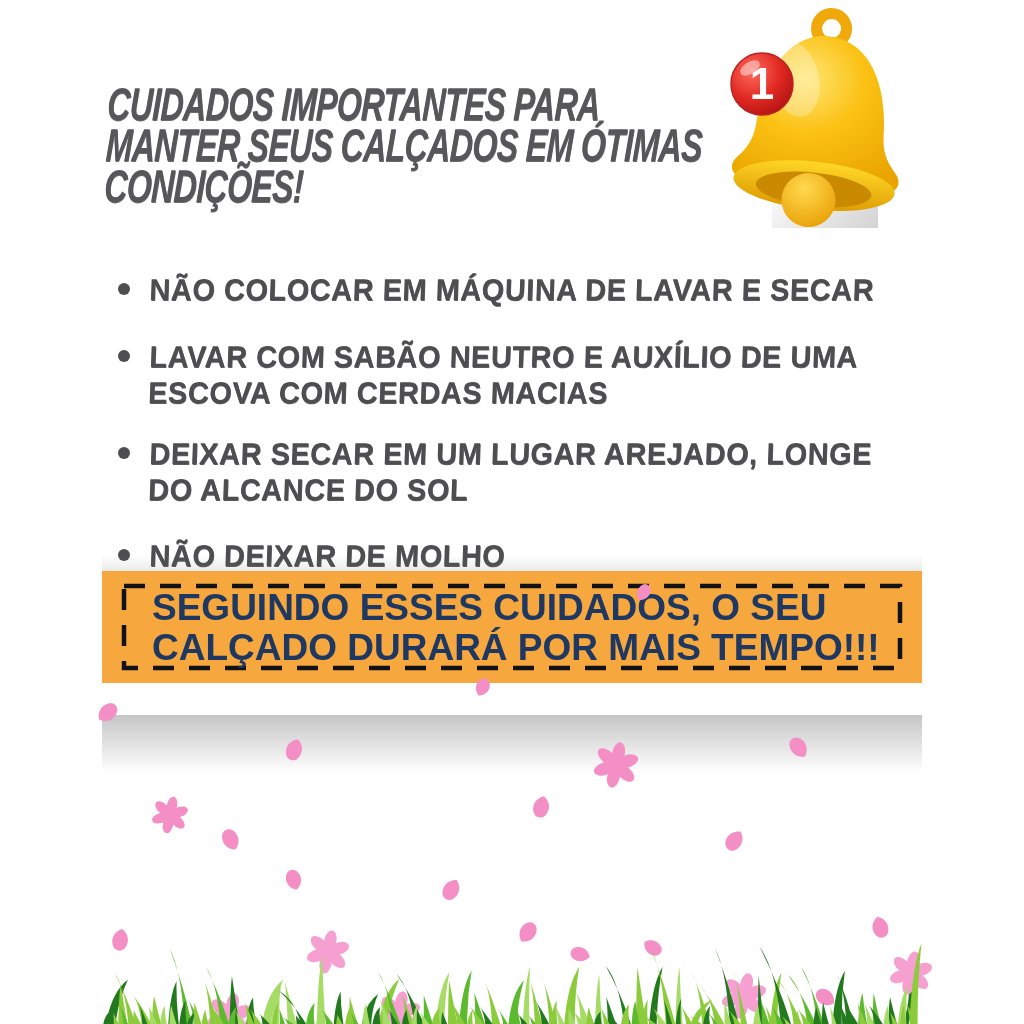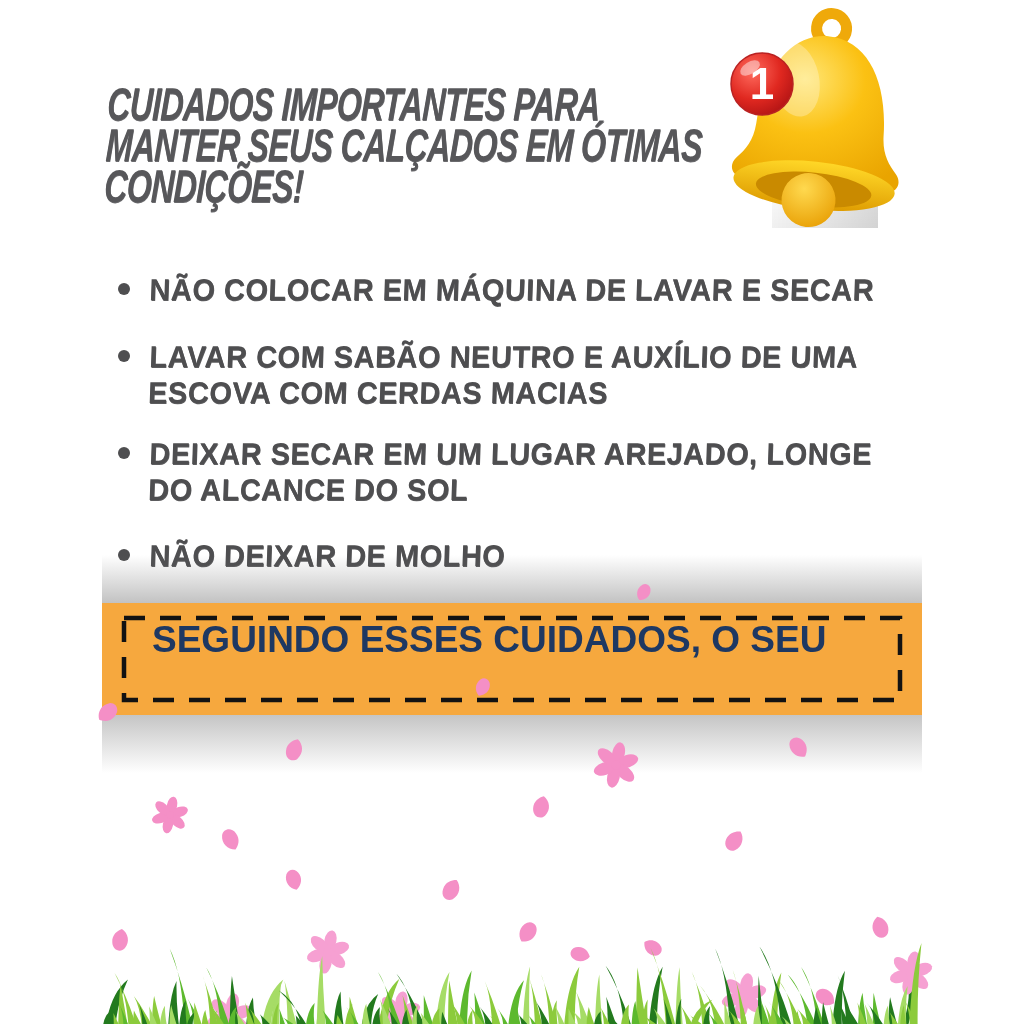--- a/index.html
+++ b/index.html
@@ -43,21 +43,21 @@
   
   .shadow-top{
     position:absolute;left:102px;top:555px;width:820px;height:48px;
     background:linear-gradient(to bottom, rgba(120,120,120,0) 0%, rgba(110,110,110,0.42) 100%);
   }
   .shadow-bottom{
     position:absolute;left:102px;top:715px;width:820px;height:58px;
     background:linear-gradient(to bottom, rgba(110,110,110,0.40) 0%, rgba(120,120,120,0) 100%);
   }
   .banner{
-    position:absolute;left:102px;top:603px;width:820px;height:112px;
+    position:absolute;left:102px;top:571px;width:820px;height:112px;
     background:#f6a83e;
   }
   .banner .dash-border{position:absolute;left:0;top:0;}
   .banner .text{
     position:absolute;left:50px;top:17px;
     font-weight:bold;font-size:37px;line-height:40px;color:#1e3862;
     letter-spacing:0px;white-space:nowrap;
   }
   
   #decor{position:absolute;left:0;top:0;width:1024px;height:1024px;pointer-events:none;}
@@ -144,20 +144,21 @@
 
   <div class="shadow-top"></div>
   <div class="shadow-bottom"></div>
 
   <div class="banner">
     <svg class="dash-border" width="820" height="112" viewBox="0 0 820 112">
       <rect x="22" y="15" width="776" height="82" fill="none" stroke="#121212" stroke-width="4.5" stroke-dasharray="21 15"></rect>
     </svg>
     <div class="text">
       <div>SEGUINDO ESSES CUIDADOS, O SEU</div>
+      <div>CALÇADO DURARÁ POR MAIS TEMPO!!!</div>
     </div>
   </div>
 
   <div id="decor">
       <svg width="26" height="28" viewBox="-13 -14 26 28" class="petal" style="left: 282px; top: 736px;">
         <path d="M0 -11 C6.5 -7.5 9.5 1 4.5 8 C0.5 13 -7.5 11 -8.5 3 C-9.5 -4.5 -4.5 -9 0 -11 Z" fill="#f48fc6" transform="rotate(15) scale(1)"></path>
       </svg>
       <svg width="26" height="28" viewBox="-13 -14 26 28" class="petal" style="left: 785px; top: 734px;">
         <path d="M0 -11 C6.5 -7.5 9.5 1 4.5 8 C0.5 13 -7.5 11 -8.5 3 C-9.5 -4.5 -4.5 -9 0 -11 Z" fill="#f48fc6" transform="rotate(140) scale(1)"></path>
       </svg>

